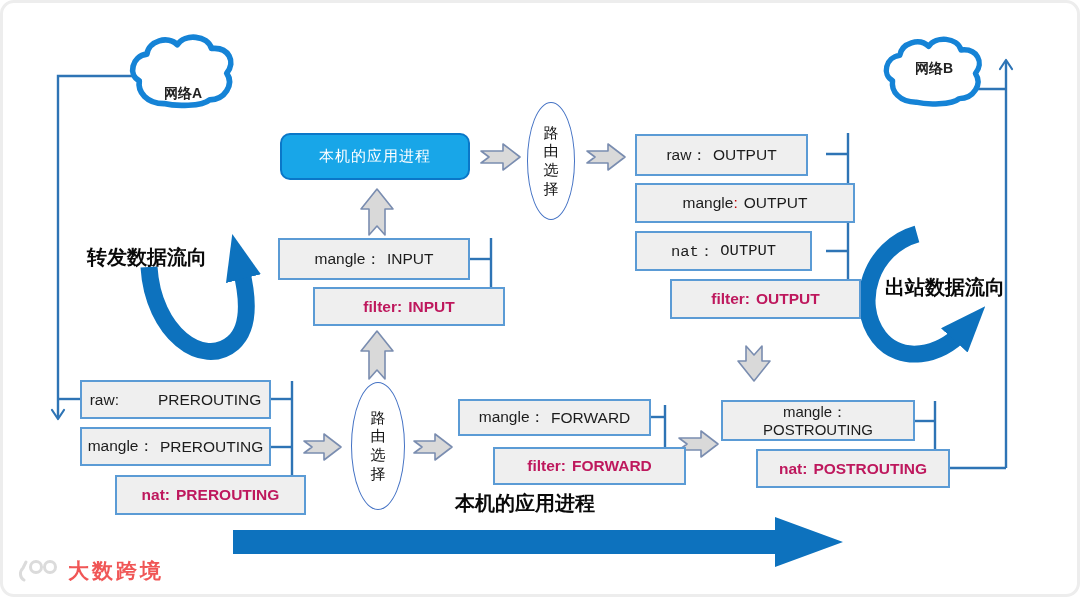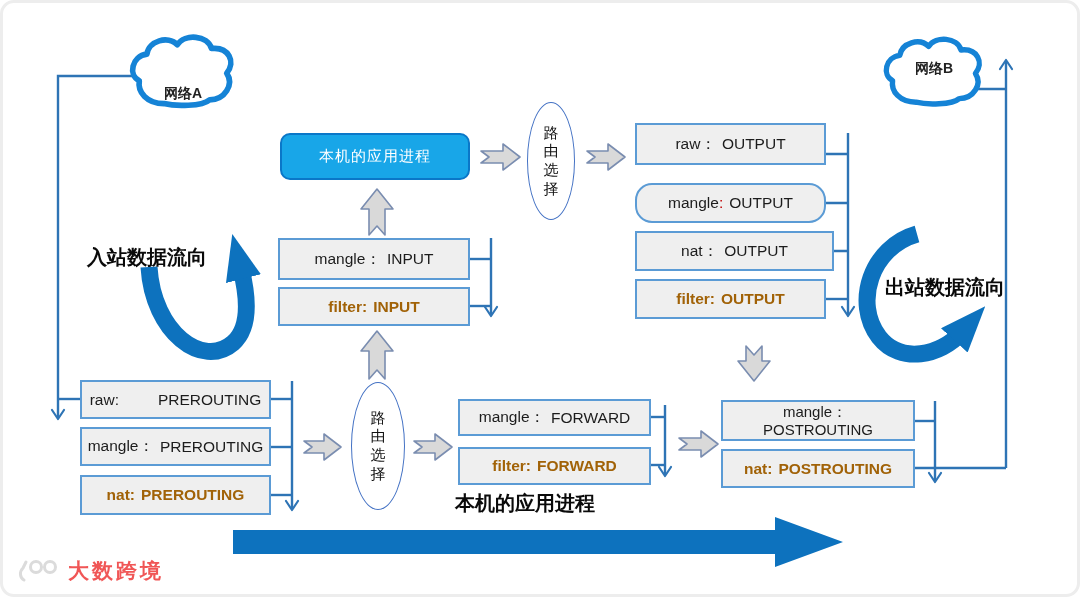--- a/index.html
+++ b/index.html
@@ -8,21 +8,21 @@
     background:#ffffff;border:3px solid #EDEDED;border-radius:14px;overflow:hidden;
     font-family:"Liberation Sans","DejaVu Sans",sans-serif;
   }
   #wires{position:absolute;left:0;top:0;width:1080px;height:597px;z-index:0;}
   .cb{
     position:absolute;z-index:2;background:#EFEFEF;border:2px solid #5B9BD5;
     display:flex;align-items:center;justify-content:center;
     font-size:15.5px;color:#1c1c1c;white-space:nowrap;box-sizing:border-box;
   }
   .cb .colon{margin-right:6px;}
-  .cb.red{color:#a16207;font-weight:bold;}
+  .cb.red{color:#be185d;font-weight:bold;margin-left:35px;}
   .cb .colon-red{color:#C00000;}
   .cb.stacked{flex-direction:column;line-height:1.2;white-space:normal;}
   .cb.stacked .nm{display:block;text-align:center;}
   .proc{
     position:absolute;z-index:2;left:277px;top:130px;width:190px;height:47px;
     background:#18A6E8;border:2.5px solid #0A77C8;border-radius:10px;box-sizing:border-box;
     display:flex;align-items:center;justify-content:center;
     color:#ffffff;font-size:15px;font-weight:normal;letter-spacing:1px;
   }
   .ellipse{
@@ -111,29 +111,29 @@
 
   <div class="ellipse" style="left:524px;top:99px;width:48px;height:118px;">路
 由
 选
 择</div>
   <div class="ellipse" style="left:348px;top:379px;width:54px;height:128px;">路
 由
 选
 择</div>
 
-  <div class="cb" style="left:632px;top:120px;width:191px;height:42px;">
+  <div class="cb" style="left:632px;top:131px;width:173px;height:42px;">
     <span class="nm"><span>raw</span><span class="colon">：</span></span>
     <span class="chain">OUTPUT</span>
   </div>
-  <div class="cb" style="left:632px;top:180px;width:191px;height:40px;border-radius:17px;">
+  <div class="cb" style="left:632px;top:180px;width:220px;height:40px;">
     <span class="nm"><span>mangle</span><span class="colon colon-red">:</span></span>
     <span class="chain">OUTPUT</span>
   </div>
-  <div class="cb" style="left:632px;top:228px;width:199px;height:40px;">
+  <div class="cb" style="left:632px;top:228px;width:177px;height:40px;font-family:Liberation Mono, monospace;">
     <span class="nm"><span>nat</span><span class="colon">：</span></span>
     <span class="chain">OUTPUT</span>
   </div>
   <div class="cb red" style="left:632px;top:276px;width:191px;height:40px;">
     <span class="nm"><span>filter</span><span class="colon">:</span></span>
     <span class="chain">OUTPUT</span>
   </div>
 
   <div class="cb" style="left:275px;top:235px;width:192px;height:42px;">
     <span class="nm"><span>mangle</span><span class="colon">：</span></span>
@@ -168,21 +168,21 @@
 
   <div class="cb stacked" style="left:718px;top:397px;width:194px;height:41px;font-size:15px;">
     <span class="nm"><span>mangle</span><span class="colon">：</span></span>
     <span class="chain">POSTROUTING</span>
   </div>
   <div class="cb red" style="left:718px;top:446px;width:194px;height:39px;">
     <span class="nm"><span>nat</span><span class="colon">:</span></span>
     <span class="chain">POSTROUTING</span>
   </div>
 
-  <div class="flowlabel" style="left:84px;top:241px;">入站数据流向</div>
+  <div class="flowlabel" style="left:84px;top:241px;">转发数据流向</div>
   <div class="flowlabel" style="left:882px;top:271px;">出站数据流向</div>
   <div class="flowlabel" style="left:452px;top:487px;">本机的应用进程</div>
 
   <div class="watermark">
     <svg width="44" height="26" viewBox="0 0 44 26">
       <g fill="none" stroke="#D7D7D7" stroke-width="3" stroke-linecap="round">
         <path d="M 7 22 C 3 20 2 14 6 10 L 9 4"></path>
         <circle cx="19" cy="9" r="5.5"></circle>
         <circle cx="33" cy="9" r="5.5"></circle>
       </g>

